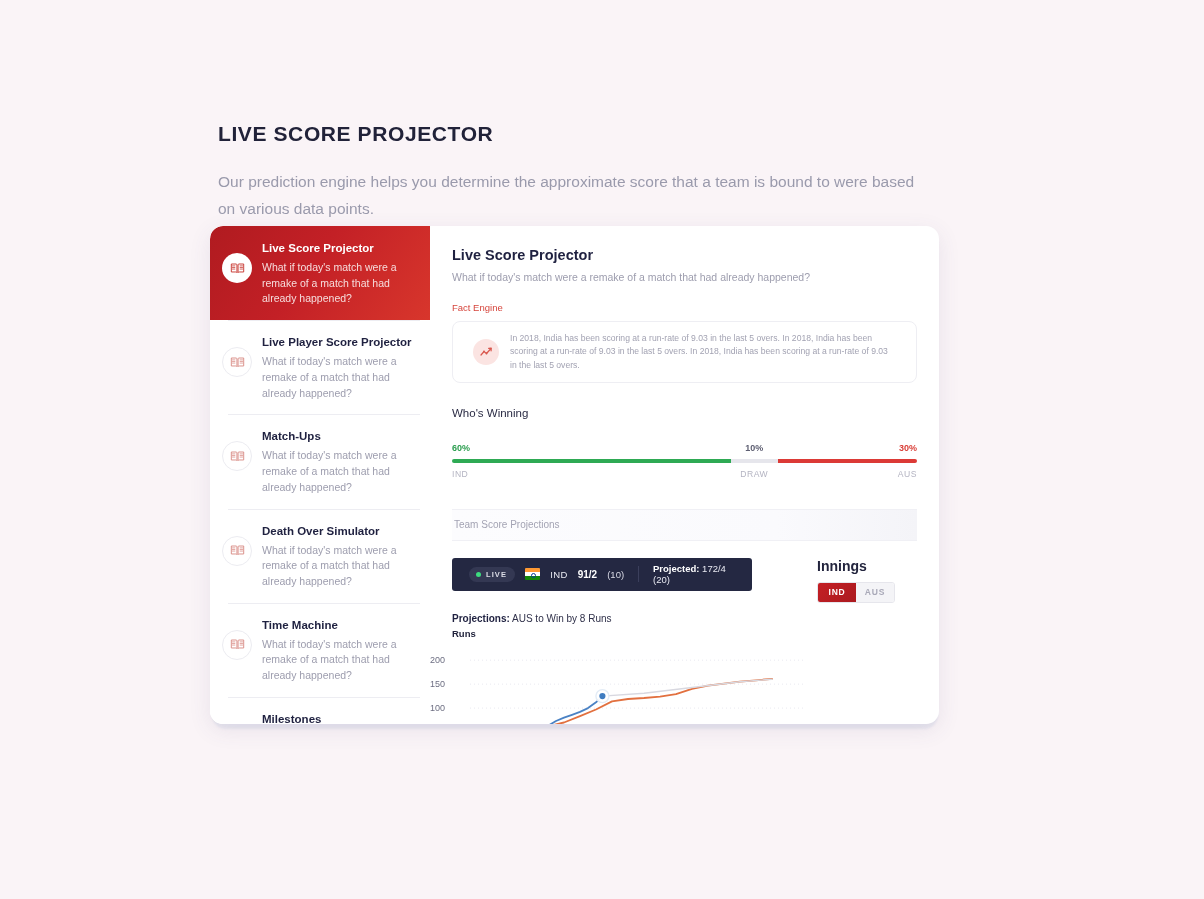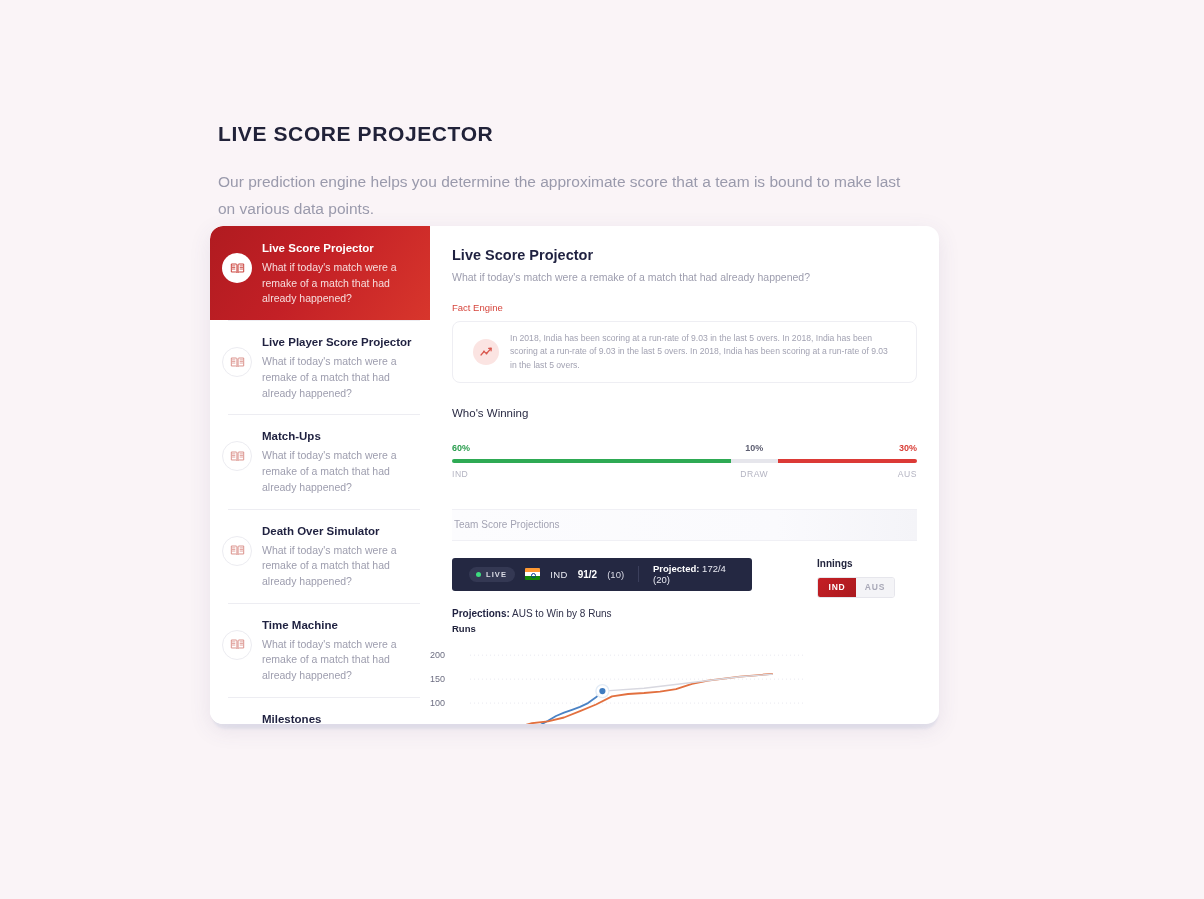--- a/index.html
+++ b/index.html
@@ -135,21 +135,21 @@
   }
   .flag .s3 { background: #138808; }
   .score-team { font-size: 9.5px; color: #e8e9f1; letter-spacing: .4px; }
   .score-val { font-size: 10px; color: #ffffff; font-weight: bold; }
   .score-ov { font-size: 9.5px; color: #d8d9e4; }
   .score-div { width: 1px; height: 16px; background: #3b3f5c; margin: 0 4px; }
   .score-proj { font-size: 9.5px; color: #e8e9f1; }
   .score-proj b { color: #ffffff; }
 
   .innings-wrap { margin-left: 65px; }
-  .innings-label { font-size: 10px; font-weight: bold; color: #22243d; }
+  .innings-label { font-size: 14px; font-weight: bold; color: #22243d; }
   .innings-toggle {
     margin-top: 8px; display: flex; width: 78px; height: 21px;
     border: 1px solid #e6e6ec; border-radius: 3px; overflow: hidden;
   }
   .innings-btn {
     flex: 1; display: flex; align-items: center; justify-content: center;
     font-size: 8.5px; font-weight: bold; letter-spacing: .8px;
   }
   .innings-btn.on { background: linear-gradient(135deg, #c41f25 0%, #ab1a1f 100%); color: #fff; }
   .innings-btn.off { background: #f4f4f7; color: #a9a9b8; }
@@ -164,21 +164,21 @@
   .chart-svg { display: block; }
   .ytick { position: absolute; right: 100%; margin-right: 7px; font-size: 9px; color: #6d6e82; transform: translateY(-50%); white-space: nowrap; }
 </style>
 </head>
 <body>
 
 <div class="page">
 
   <div class="header">
     <div class="page-title">LIVE SCORE PROJECTOR</div>
-    <div class="page-subtitle">Our prediction engine helps you determine the approximate score that a team is bound to make last on various data points.</div>
+    <div class="page-subtitle">Our prediction engine helps you determine the approximate score that a team is bound to were based on various data points.</div>
   </div>
 
   <div class="card-stack">
     <div class="card-shadow"></div>
     <div class="card">
 
       <div class="sidebar" id="sidebar">
           <div class="side-item active">
             <div class="side-icon">
               <svg width="15" height="15" viewBox="0 0 16 16">

